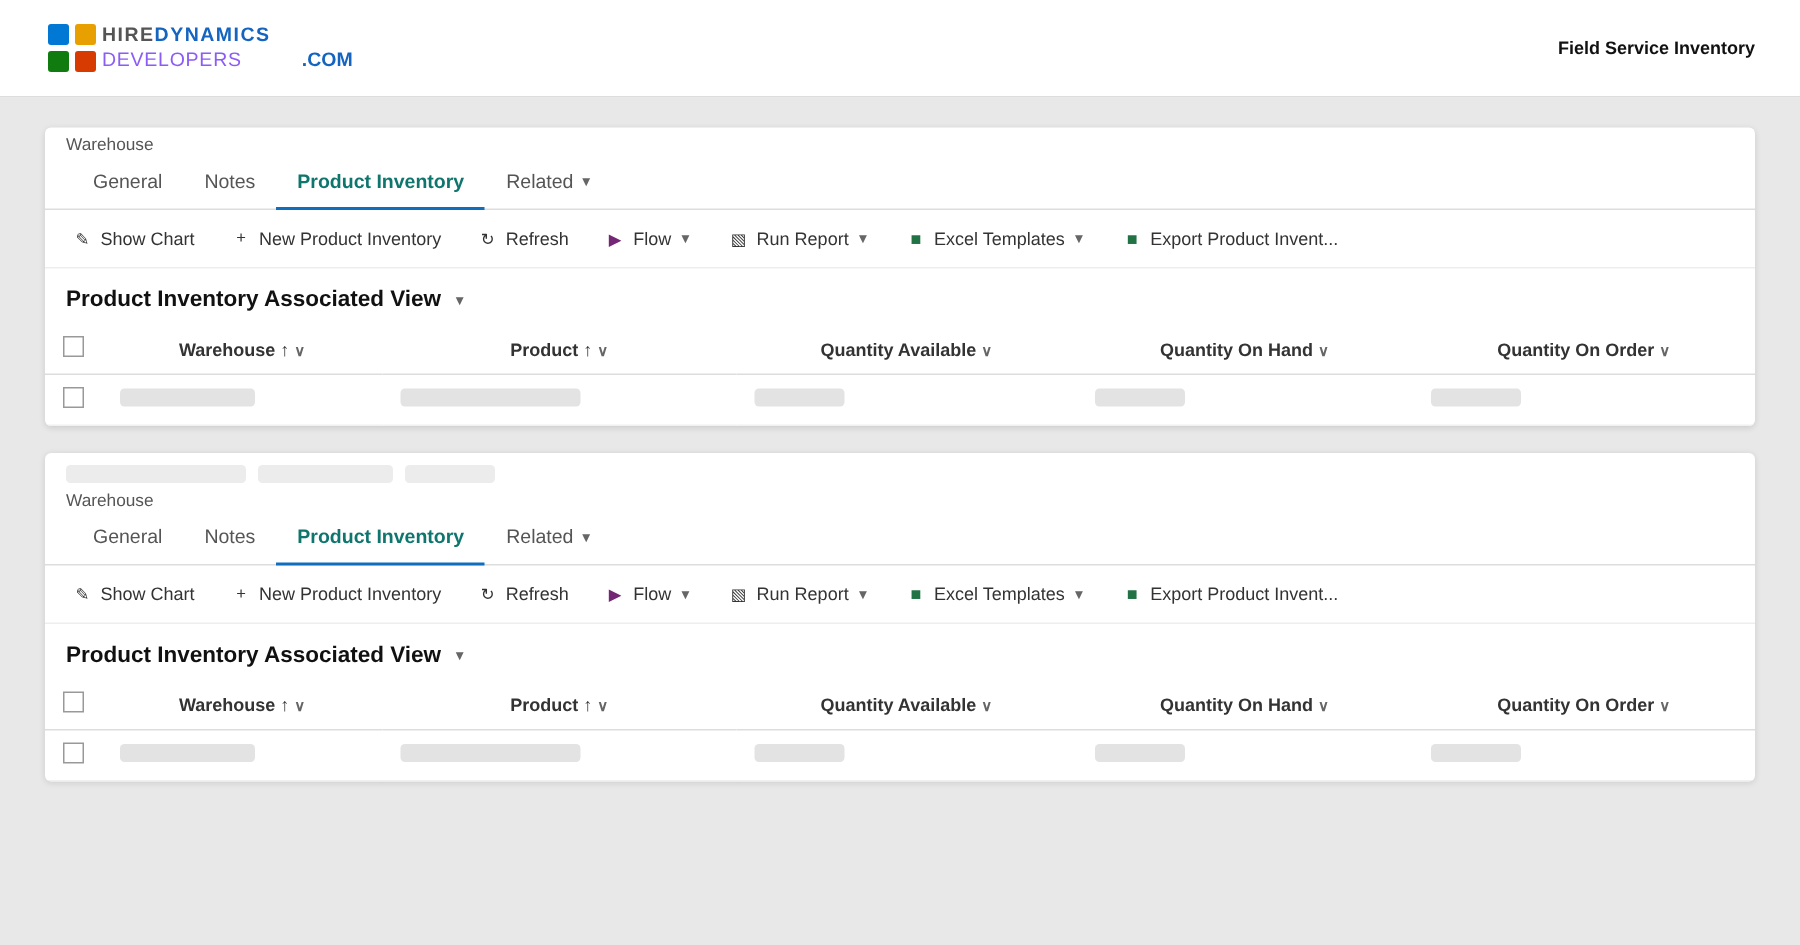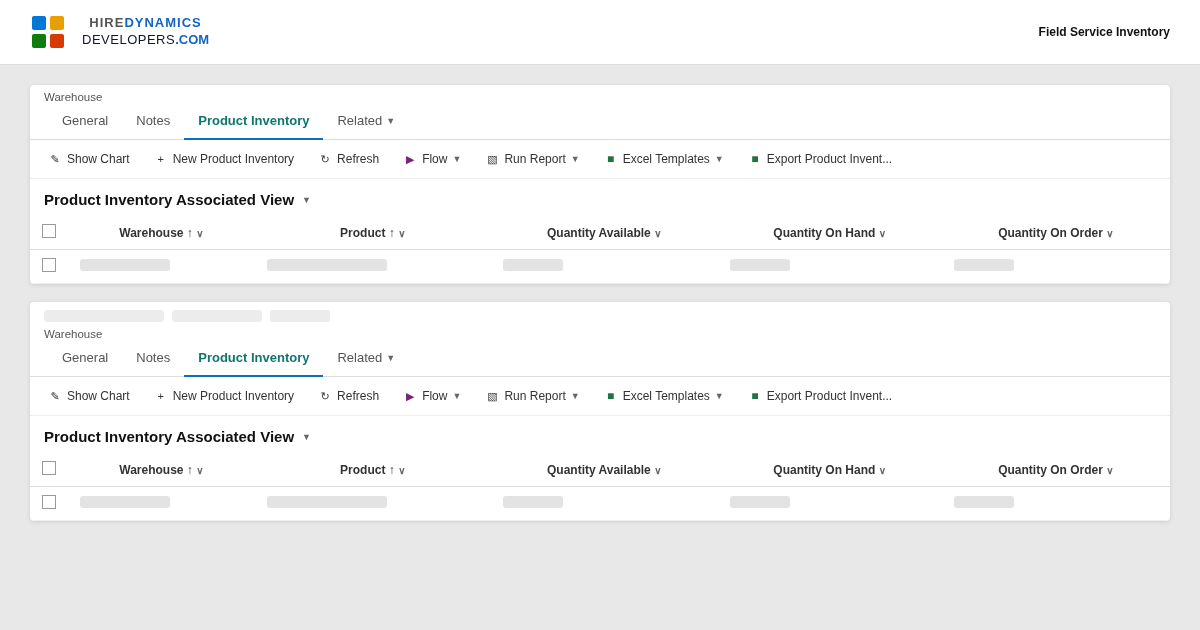--- a/index.html
+++ b/index.html
@@ -28,22 +28,21 @@
       align-items: center;
       justify-content: space-between;
       padding: 14px 30px;
       border-bottom: 1px solid #ddd;
       flex-shrink: 0;
     }
 
     .logo-area {
       display: flex;
       align-items: center;
-      gap: 16px;
-      text-align: center;
+      gap: 2px;
     }
 
     .logo-icon {
       width: 36px;
       height: 36px;
     }
 
     .logo-text {
       font-size: 13px;
       line-height: 1.3;
@@ -55,28 +54,29 @@
       letter-spacing: 1px;
     }
 
     .logo-text .dynamics {
       color: #1565c0;
       font-weight: 700;
       letter-spacing: 1px;
     }
 
     .logo-text .developers {
-      color: #0f172a;
+      color: #8b5cf6;
       font-weight: 400;
       letter-spacing: 0.5px;
     }
 
     .logo-text .dot-com {
       color: #1565c0;
       font-weight: 700;
+      margin-left: 40px;
     }
 
     .header-title {
       font-size: 12px;
       font-weight: 700;
       color: #111;
       text-align: right;
       line-height: 1.4;
     }
 

